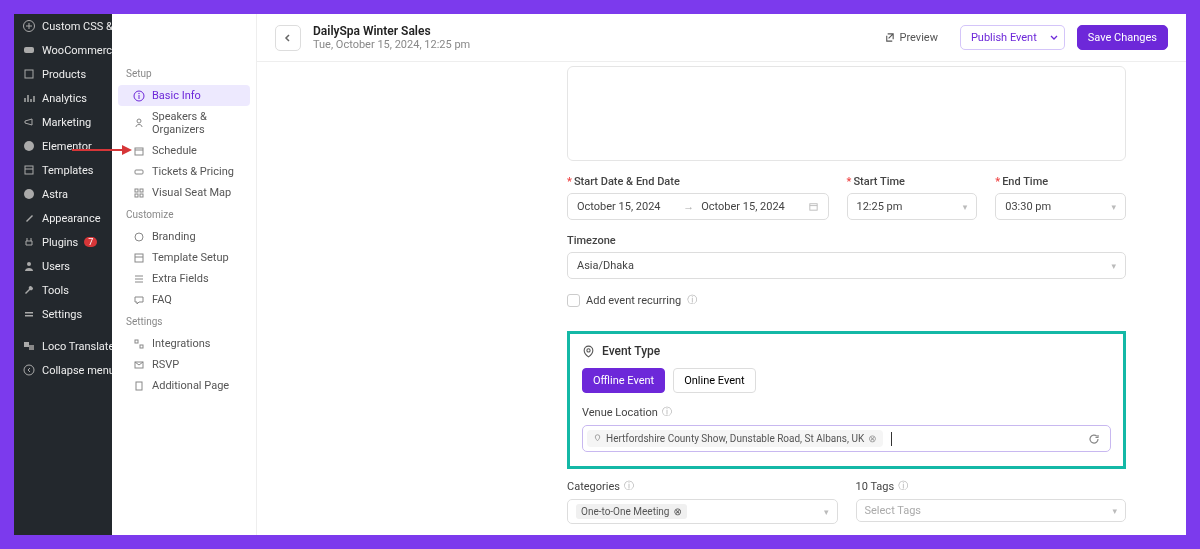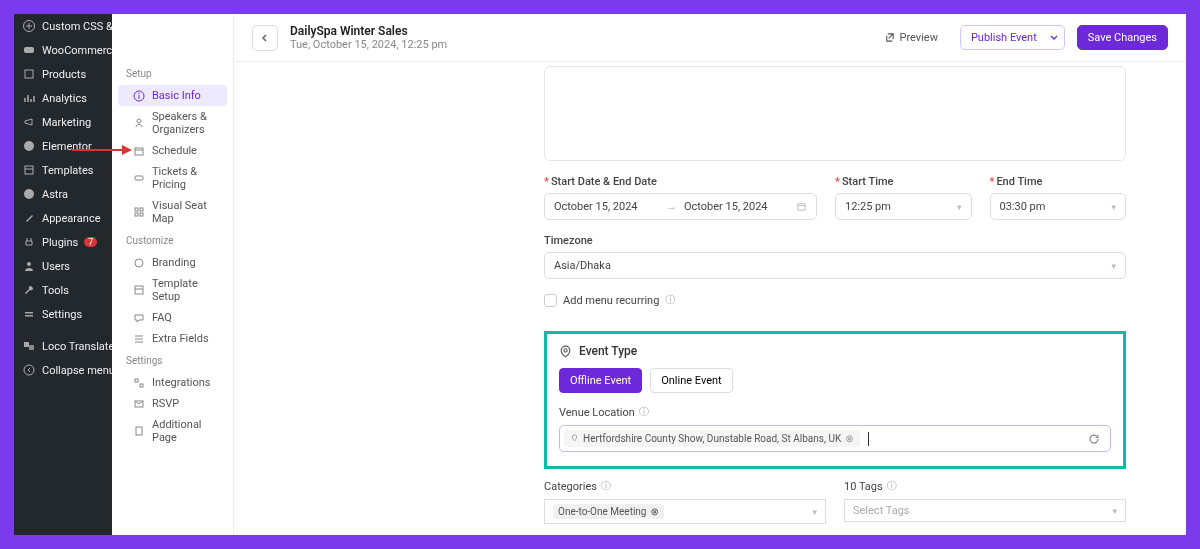--- a/index.html
+++ b/index.html
@@ -2,21 +2,21 @@
 <html><head>
 <meta charset="utf-8">
 <style>
 * { margin:0; padding:0; box-sizing:border-box; font-family:-apple-system,BlinkMacSystemFont,"Segoe UI",Roboto,sans-serif; }
 body { background:#7c3aed; padding:14px; }
 .app { background:#fff; width:1172px; height:521px; display:flex; overflow:hidden; }
 .wp-sidebar { width:98px; background:#23282d; color:#eee; font-size:11px; overflow:hidden; }
 .wp-item { display:flex; align-items:center; gap:6px; padding:5px 8px; color:#eee; cursor:pointer; white-space:nowrap; }
 .wp-icon { width:14px; height:14px; display:inline-flex; align-items:center; justify-content:center; flex-shrink:0; }
 .badge { background:#d63638; color:#fff; border-radius:8px; font-size:9px; padding:0 4px; }
-.sub-sidebar { width:122px; background:#fff; border-right:1px solid #eee; padding:8px 0; font-size:11px; }
+.sub-sidebar { width:145px; background:#fff; border-right:1px solid #eee; padding:8px 0; font-size:11px; }
 .sub-group-title { color:#888; padding:6px 14px; font-size:10px; }
 .sub-item { display:flex; align-items:center; gap:7px; padding:4px 14px; color:#555; cursor:pointer; border-radius:4px; margin:0 6px; }
 .sub-item.active { background:#ede9fe; color:#6d28d9; }
 .sub-icon { width:13px; height:13px; display:inline-flex; align-items:center; justify-content:center; flex-shrink:0; }
 .main { flex:1; display:flex; flex-direction:column; overflow:hidden; position:relative; }
 .topbar { display:flex; align-items:center; padding:10px 18px; border-bottom:1px solid #eee; gap:12px; }
 .back-btn { width:26px; height:26px; border:1px solid #ddd; border-radius:5px; display:flex; align-items:center; justify-content:center; cursor:pointer; color:#666; }
 .title-block { flex:1; }
 .title { font-size:12px; font-weight:600; color:#222; }
 .subtitle { font-size:11px; color:#888; }
@@ -47,21 +47,21 @@
 .tabs { display:flex; gap:8px; margin-bottom:12px; }
 .tab { font-size:11px; padding:5px 10px; border-radius:4px; border:1px solid #ddd; cursor:pointer; }
 .tab.active { background:#6d28d9; color:#fff; border-color:#6d28d9; }
 .venue-label { font-size:11px; color:#444; margin-bottom:6px; display:flex; align-items:center; gap:4px; }
 .venue-row { display:flex; gap:8px; align-items:center; border:1px solid #c8b8f0; border-radius:5px; padding:4px; }
 .chip { background:#f5f5f5; border-radius:4px; padding:3px 6px; font-size:10px; color:#555; display:inline-flex; align-items:center; gap:4px; }
 .chip .x { color:#999; cursor:pointer; }
 .cursor { border-left:1px solid #333; height:14px; }
 .refresh { color:#888; cursor:pointer; margin-left:auto; margin-right:6px; }
 .row2 { display:flex; gap:18px; }
-.sel2 { border:1px solid #ddd; border-radius:0; padding:4px 8px; font-size:11px; display:flex; align-items:center; justify-content:space-between; }
+.sel2 { border:1px solid #ddd; border-radius:5px; padding:4px 8px; font-size:11px; display:flex; align-items:center; justify-content:space-between; }
 .chip2 { background:#f0f0f0; border-radius:3px; padding:2px 5px; font-size:10px; color:#555; display:inline-flex; gap:4px; align-items:center; }
 .placeholder { color:#aaa; }
 .arrow { position:absolute; left:-40px; top:131px; z-index:10; pointer-events:none; }
 svg { display:block; }
 .wparea { position:relative; }
 </style>
 </head>
 <body>
 
 <div class="app">
@@ -264,34 +264,34 @@
           <svg width="12" height="12" viewBox="0 0 12 12">
             <rect x="2" y="2" width="8" height="8" fill="none" stroke="#888"></rect>
             <line x1="2" y1="5" x2="10" y2="5" stroke="#888"></line>
           </svg>
         </span>
         <span>Template Setup</span>
       </div>
     <div class="sub-item">
         <span class="sub-icon">
           <svg width="12" height="12" viewBox="0 0 12 12">
-            <path d="M2 3h8v5H6l-2 2V8H2z" fill="none" stroke="#888"></path>
-          </svg>
-        </span>
-        <span>FAQ</span>
-      </div>
-    <div class="sub-item">
-        <span class="sub-icon">
-          <svg width="12" height="12" viewBox="0 0 12 12">
             <line x1="2" y1="3" x2="10" y2="3" stroke="#888"></line>
             <line x1="2" y1="6" x2="10" y2="6" stroke="#888"></line>
             <line x1="2" y1="9" x2="10" y2="9" stroke="#888"></line>
           </svg>
         </span>
         <span>Extra Fields</span>
+      </div>
+    <div class="sub-item">
+        <span class="sub-icon">
+          <svg width="12" height="12" viewBox="0 0 12 12">
+            <path d="M2 3h8v5H6l-2 2V8H2z" fill="none" stroke="#888"></path>
+          </svg>
+        </span>
+        <span>FAQ</span>
       </div>
     <div class="sub-group-title">Settings</div>
     <div class="sub-item">
         <span class="sub-icon">
           <svg width="12" height="12" viewBox="0 0 12 12">
             <rect x="2" y="2" width="3" height="3" fill="none" stroke="#888"></rect>
             <rect x="7" y="7" width="3" height="3" fill="none" stroke="#888"></rect>
           </svg>
         </span>
         <span>Integrations</span>
@@ -386,21 +386,21 @@
           <label class="label">Timezone</label>
           <div class="select">
               <span>Asia/Dhaka</span>
               <span class="chev">▾</span>
             </div>
         </div>
       </div>
 
       <div class="check-row">
         <span class="checkbox"></span>
-        <span>Add menu recurring</span>
+        <span>Add event recurring</span>
         <span class="help">ⓘ</span>
       </div>
 
       <div class="highlight-box">
         <div class="et-title">
           <svg width="13" height="13" viewBox="0 0 12 12">
               <path d="M6 1a4 4 0 014 4c0 3-4 6-4 6s-4-3-4-6a4 4 0 014-4z" fill="none" stroke="#555"></path>
               <circle cx="6" cy="5" r="1.5" fill="none" stroke="#555"></circle>
             </svg>
           <span>Event Type</span>

